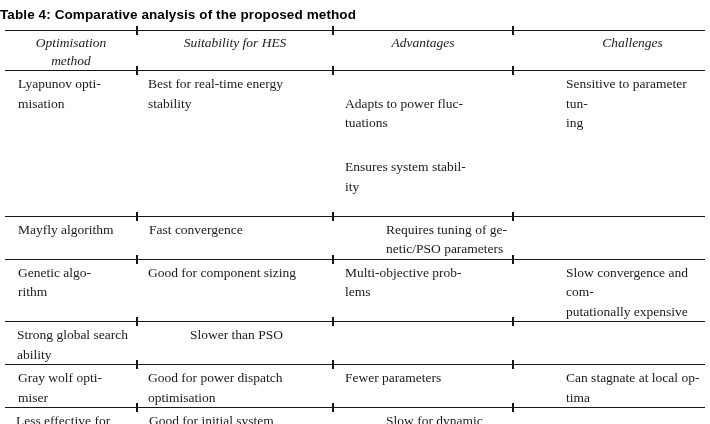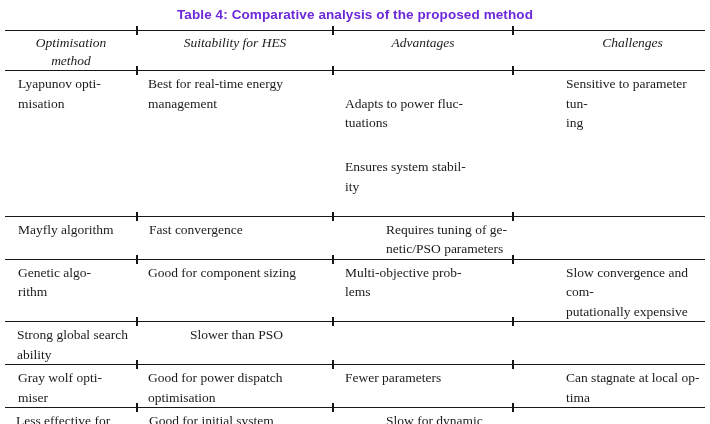--- a/index.html
+++ b/index.html
@@ -10,24 +10,24 @@
     font-size: 13.5px;
     color: #1b1b1b;
     overflow: hidden;
   }
   .page { width: 710px; height: 424px; position: relative; }
 
   .title {
     font-family: "Liberation Sans", "DejaVu Sans", sans-serif;
     font-weight: 700;
     font-size: 13.5px;
-    text-align: center;
+    text-align: left;
     padding: 7px 0 0 0;
     height: 23px;
-    color: #6d28d9;
+    color: #000000;
     letter-spacing: 0.1px;
   }
 
   .tbl {
     margin: 0 5px;
     width: 700px;
   }
 
   .t-row {
     display: grid;
@@ -84,21 +84,21 @@
       <div class="cell c4">Challenges</div>
     <span class="tick" style="left: 131.25px;"></span>
         <span class="tick" style="left: 327.25px;"></span>
         <span class="tick" style="left: 507.25px;"></span>
       </div>
 
     <div class="t-row r-tall">
       <div class="cell c1">Lyapunov opti-
 misation</div>
       <div class="cell c2">Best for real-time energy
-management</div>
+stability</div>
       <div class="cell c3">
         <div class="para">Adapts to power fluc-
 tuations</div>
         <div class="para">Ensures system stabil-
 ity</div>
       </div>
       <div class="cell c4">Sensitive to parameter tun-
 ing</div>
     <span class="tick" style="left: 131.25px;"></span>
         <span class="tick" style="left: 327.25px;"></span>

